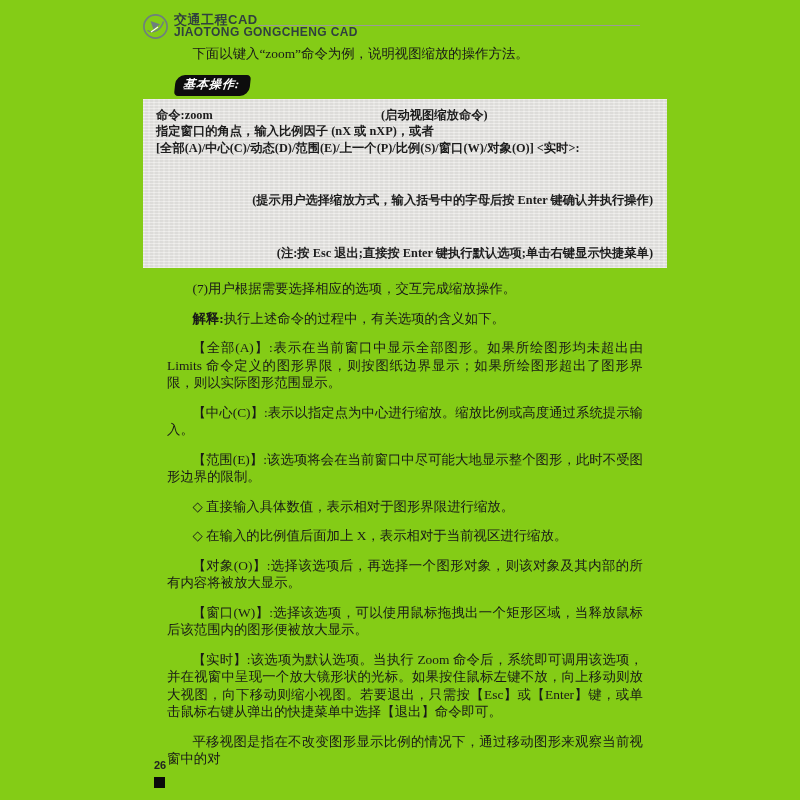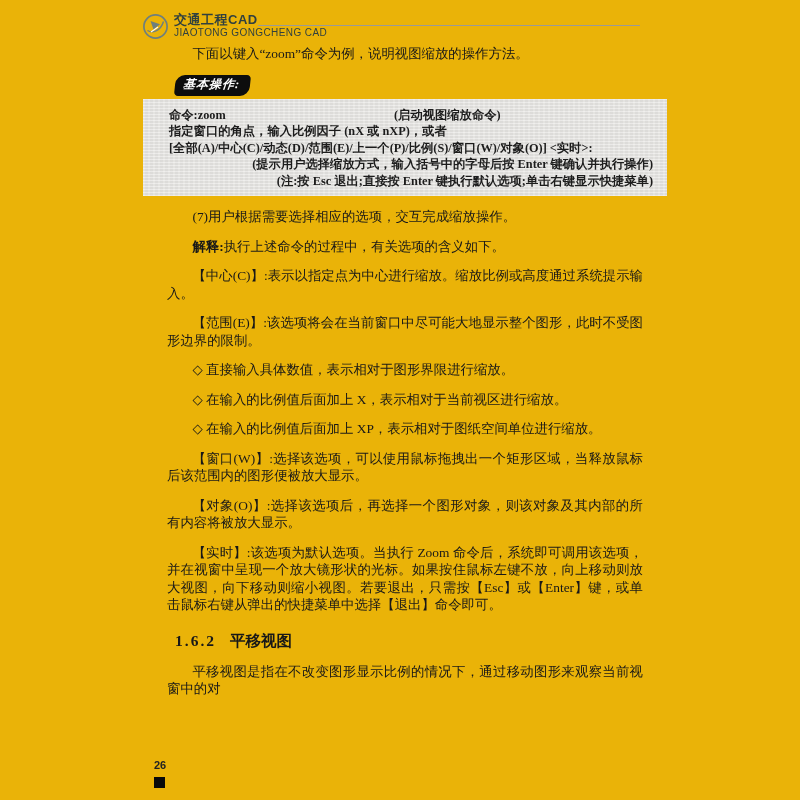--- a/index.html
+++ b/index.html
@@ -3,28 +3,28 @@
 <meta charset="utf-8">
 <style>
   html, body { margin:0; padding:0; }
   body {
     width:800px; height:800px;
     background:#fbfbfa;
     font-family:"Liberation Serif","DejaVu Serif",serif;
     color:#181818;
     overflow:hidden;
   }
-  .page { position:relative; width:800px; height:800px; background:#eab308; }
+  .page { position:relative; width:800px; height:800px; background:#84cc16; }
 
   
   .header { position:absolute; top:13px; left:142px; display:flex; align-items:flex-start; }
   .logo { width:27px; height:27px; margin-right:5px; }
   .brand { display:flex; flex-direction:column; font-family:"Liberation Sans","DejaVu Sans",sans-serif; }
   .brand-title { font-size:13px; font-weight:bold; color:#30403f; line-height:14px; letter-spacing:0.5px; }
-  .brand-subtitle { font-size:10px; color:#30403f; line-height:11px; letter-spacing:0.4px; }
+  .brand-subtitle { font-size:12px; color:#30403f; line-height:11px; letter-spacing:0.4px;font-weight:bold; }
   .header-rule { position:absolute; top:25px; left:258px; width:382px; height:1px; background:#9a9a98; }
 
   
   .content {
     position:absolute; left:155px; top:33px; width:500px;
     font-size:13.4px; line-height:17.5px; text-align:justify;
   }
   .content p { margin:12px; }
   .indent { text-indent:1.9em; }
 
@@ -38,28 +38,28 @@
   }
 
   
   .cmd-block {
     box-sizing:border-box;
     margin:6px 0 7px -12px; width:524px;
     background:#e8e7e4;
     background-image:
       repeating-linear-gradient(0deg, rgba(255,255,255,0.25) 0 1px, rgba(0,0,0,0.03) 1px 3px),
       repeating-linear-gradient(90deg, rgba(255,255,255,0.12) 0 2px, rgba(0,0,0,0.02) 2px 5px);
-    padding:8px 12px 7px 26px;
+    padding:8px 12px 7px 13px;
     font-size:12.3px; line-height:16.6px; font-weight:600;
     color:#1c1c1c; text-align:left;
   }
   .cmd-line { white-space:nowrap; }
   .cmd-line1 { display:flex; }
   .cmd-line1 .cmd-left { width:225px; }
-  .cmd-right-align { text-align:right; padding-right:2px; }
+  .cmd-right-align { text-align:right; padding-right:2px;margin-top:36px; }
 
   .explain-label { font-weight:bold; }
 
   .bullet { text-indent:1.9em; }
 
   
   .section-heading {
     margin:17px 0 0 20px; font-size:15.5px; font-weight:bold; line-height:20px;
     text-align:left;
   }
@@ -111,30 +111,29 @@
       <div class="cmd-line">指定窗口的角点，输入比例因子 (nX 或 nXP)，或者</div>
       <div class="cmd-line">[全部(A)/中心(C)/动态(D)/范围(E)/上一个(P)/比例(S)/窗口(W)/对象(O)] &lt;实时&gt;:</div>
       <div class="cmd-line cmd-right-align">(提示用户选择缩放方式，输入括号中的字母后按 Enter 键确认并执行操作)</div>
       <div class="cmd-line cmd-right-align">(注:按 Esc 退出;直接按 Enter 键执行默认选项;单击右键显示快捷菜单)</div>
     </div>
 
     <p class="indent">(7)用户根据需要选择相应的选项，交互完成缩放操作。</p>
 
     <p class="indent"><span class="explain-label">解释:</span><span>执行上述命令的过程中，有关选项的含义如下。</span></p>
 
+    <p class="indent">【全部(A)】:表示在当前窗口中显示全部图形。如果所绘图形均未超出由 Limits 命令定义的图形界限，则按图纸边界显示；如果所绘图形超出了图形界限，则以实际图形范围显示。</p>
     <p class="indent">【中心(C)】:表示以指定点为中心进行缩放。缩放比例或高度通过系统提示输入。</p>
     <p class="indent">【范围(E)】:该选项将会在当前窗口中尽可能大地显示整个图形，此时不受图形边界的限制。</p>
     <p class="bullet">◇ 直接输入具体数值，表示相对于图形界限进行缩放。</p>
     <p class="bullet">◇ 在输入的比例值后面加上 X，表示相对于当前视区进行缩放。</p>
-    <p class="bullet">◇ 在输入的比例值后面加上 XP，表示相对于图纸空间单位进行缩放。</p>
+    <p class="indent">【对象(O)】:选择该选项后，再选择一个图形对象，则该对象及其内部的所有内容将被放大显示。</p>
     <p class="indent">【窗口(W)】:选择该选项，可以使用鼠标拖拽出一个矩形区域，当释放鼠标后该范围内的图形便被放大显示。</p>
-    <p class="indent">【对象(O)】:选择该选项后，再选择一个图形对象，则该对象及其内部的所有内容将被放大显示。</p>
     <p class="indent">【实时】:该选项为默认选项。当执行 Zoom 命令后，系统即可调用该选项，并在视窗中呈现一个放大镜形状的光标。如果按住鼠标左键不放，向上移动则放大视图，向下移动则缩小视图。若要退出，只需按【Esc】或【Enter】键，或单击鼠标右键从弹出的快捷菜单中选择【退出】命令即可。</p>
 
-    <h2 class="section-heading"><span class="sec-num">1.6.2</span><span>平移视图</span></h2>
 
     <p class="indent closing">平移视图是指在不改变图形显示比例的情况下，通过移动图形来观察当前视窗中的对</p>
 
   </div>
 
   <div class="page-number">26</div>
   <div class="footer-square"></div>
 
 </div>
 

